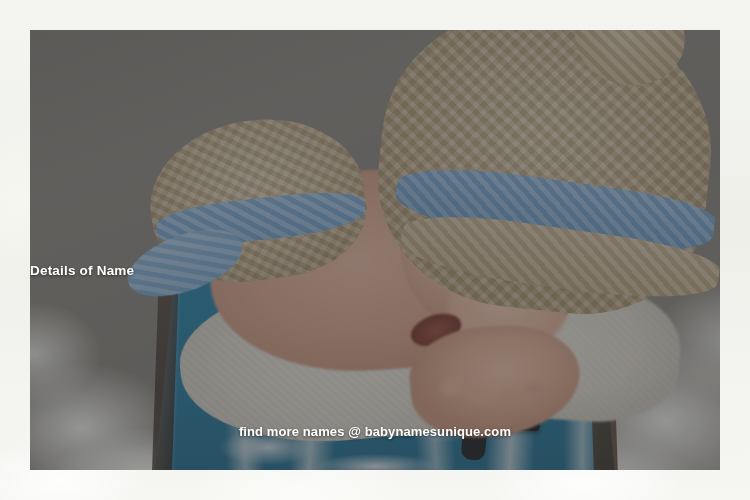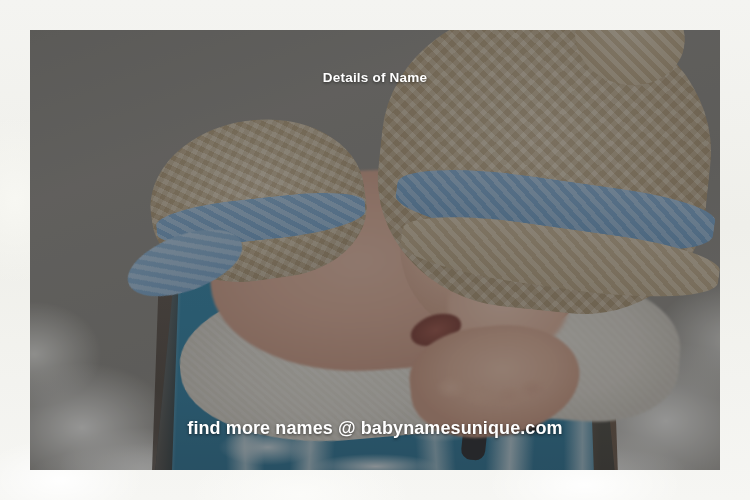--- a/index.html
+++ b/index.html
@@ -308,21 +308,20 @@
   
   #photo-overlay {
     position:absolute; inset:0;
     background:rgba(42,42,44,0.47);
   }
 
   
   #content-layer {
     position:absolute; inset:0;
     display:flex;
-    flex-direction:column;
     align-items:center;
   }
 
   #subtitle {
     margin-top:40px;
     font-size:13.5px;
     font-weight:bold;
     color:#ffffff;
     letter-spacing:.2px;
     text-shadow:0 1px 3px rgba(0,0,0,.55);
@@ -347,21 +346,21 @@
     line-height:1.45;
     color:#ffffff;
     text-shadow:0 1px 5px rgba(0,0,0,.6);
   }
 
   #footer-note {
     position:absolute;
     bottom:31px;
     left:0; right:0;
     text-align:center;
-    font-size:18px;
+    font-size:13px;
     font-weight:bold;
     color:#ffffff;
     letter-spacing:.1px;
     text-shadow:0 1px 3px rgba(0,0,0,.6);
   }
 </style>
 </head>
 <body>
 
 <div id="card-root">

